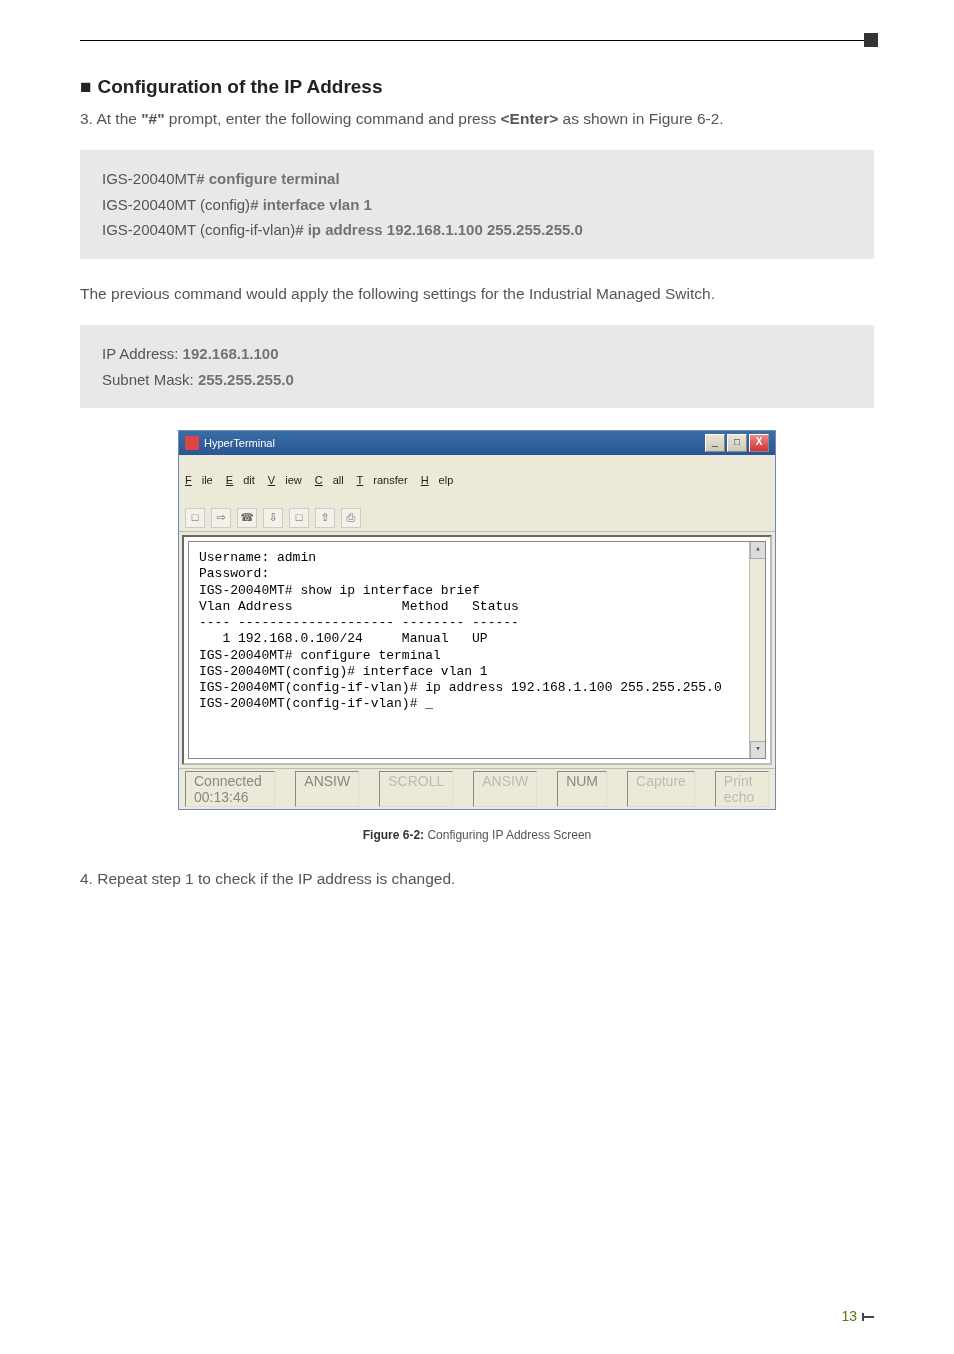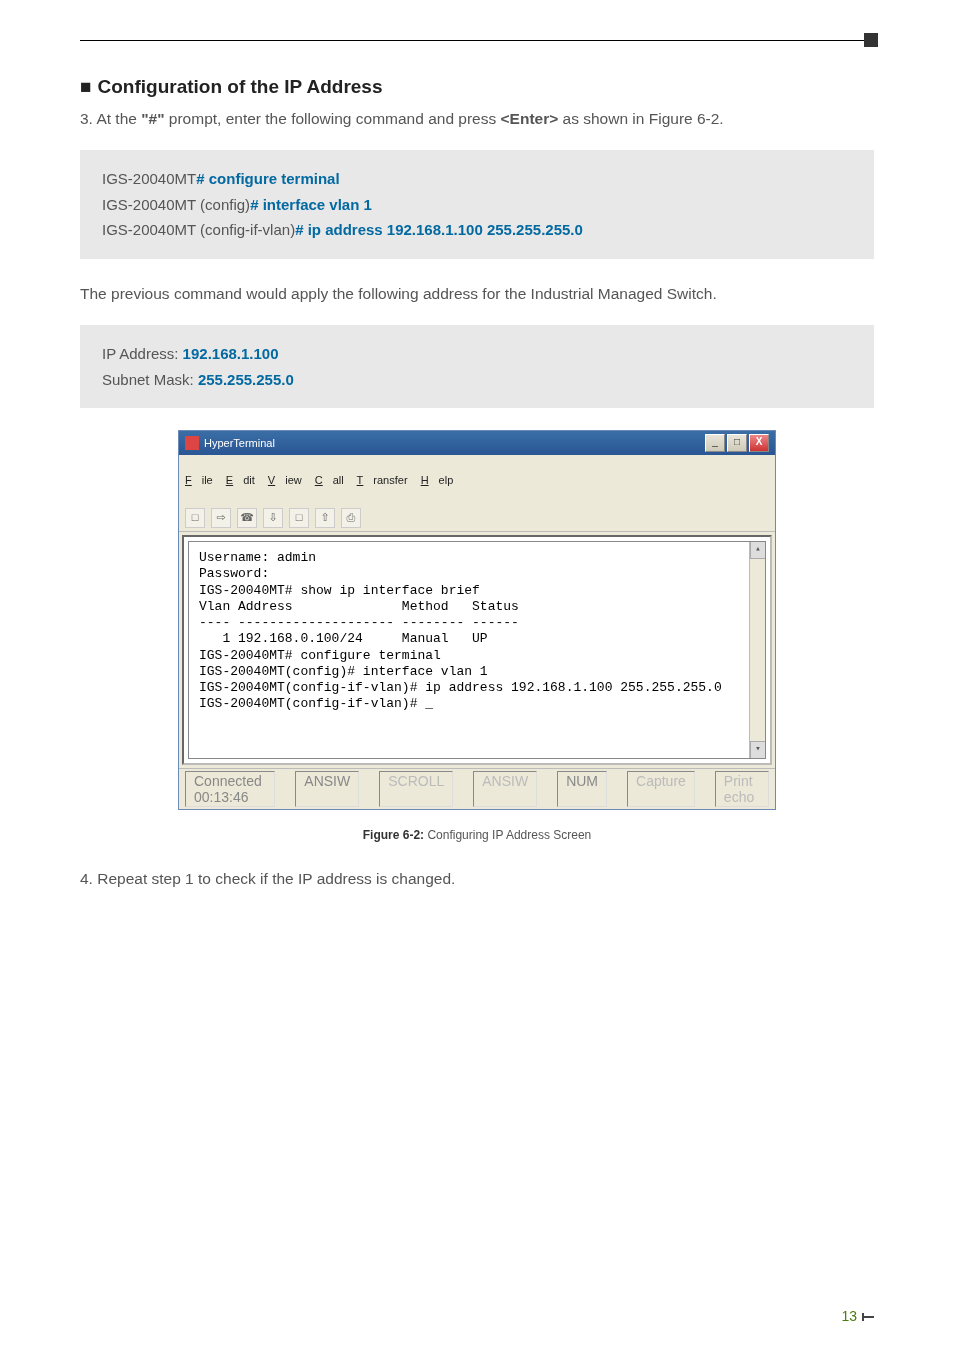--- a/index.html
+++ b/index.html
@@ -52,21 +52,21 @@
   .code-box {
     background: #e8e8e9;
     padding: 16px 22px;
     font-size: 15px;
     color: #555;
     line-height: 1.7;
     margin-bottom: 22px;
   }
   .code-box .bold {
     font-weight: bold;
-    color: #0369a1;
+    color: #737373;
   }
   .terminal-wrap {
     margin: 10px auto 18px auto;
     width: 598px;
   }
   .win {
     border: 1px solid #6b8ab8;
     background: #ece9d8;
     font-family: Tahoma, sans-serif;
     font-size: 11px;
@@ -240,21 +240,21 @@
   <p class="body-text indent-step">
     <span>3. At the </span><b>"#"</b><span> prompt, enter the following command and press </span><b>&lt;Enter&gt;</b><span> as shown in Figure 6-2.</span>
   </p>
 
   <div class="code-box">
     <div><span>IGS-20040MT</span><span class="bold"># configure terminal</span></div>
     <div><span>IGS-20040MT (config)</span><span class="bold"># interface vlan 1</span></div>
     <div><span>IGS-20040MT (config-if-vlan)</span><span class="bold"># ip address 192.168.1.100 255.255.255.0</span></div>
   </div>
 
-  <p class="body-text">The previous command would apply the following address for the Industrial Managed Switch.</p>
+  <p class="body-text">The previous command would apply the following settings for the Industrial Managed Switch.</p>
 
   <div class="code-box">
     <div><span>IP Address: </span><span class="bold">192.168.1.100</span></div>
     <div><span>Subnet Mask: </span><span class="bold">255.255.255.0</span></div>
   </div>
 
   <div class="terminal-wrap">
     <div class="win">
       <div class="titlebar">
         <div class="titlebar-left">

